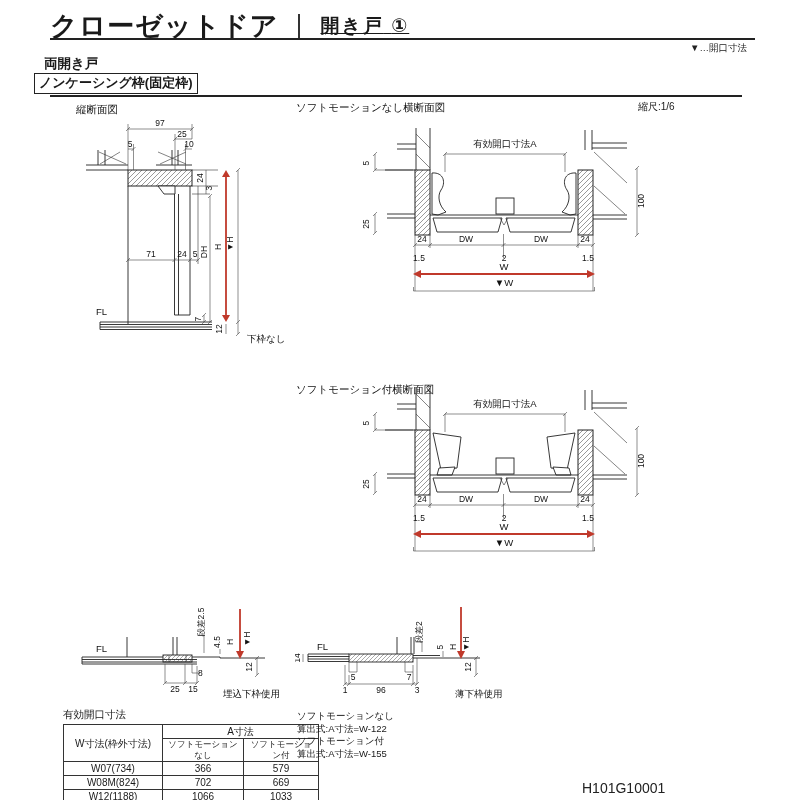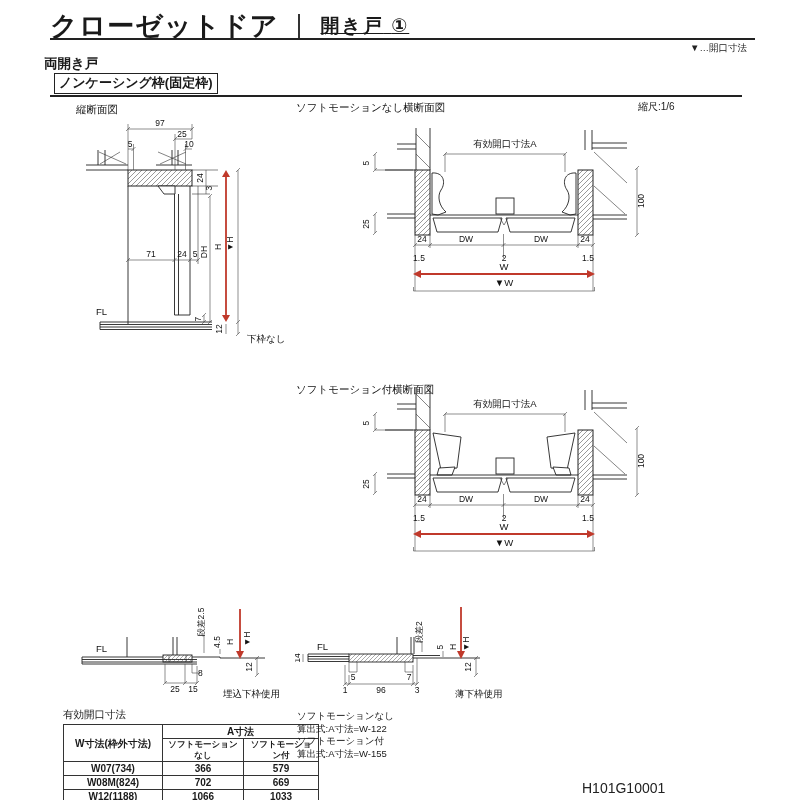--- a/index.html
+++ b/index.html
@@ -23,21 +23,21 @@
   .ln{stroke:#222;stroke-width:0.9;fill:none;}
   .lt{stroke:#333;stroke-width:0.6;fill:none;}
   .dim{stroke:#444;stroke-width:0.6;fill:none;}
   .red{stroke:#c0392b;stroke-width:1.8;fill:none;}
   .redf{fill:#c0392b;stroke:none;}
   .whitef{fill:#fff;stroke:#222;stroke-width:0.9;}
   .table-block{font-size:10px;}
   .table-title{font-size:10.5px;margin-bottom:2px;}
   table.spec{border-collapse:collapse;}
   table.spec th,table.spec td{border:1px solid #333;padding:0 3px;height:13px;
-     font-weight:700;text-align:center;font-size:10px;line-height:11px;}
+     font-weight:400;text-align:center;font-size:10px;line-height:11px;}
   table.spec th.sub{font-size:8.5px;}
   table.spec td.wcol{text-align:center;}
   .formulas{font-size:9.5px;line-height:12.5px;}
   .doc-number{font-size:14px;color:#222;}
 </style>
 </head>
 <body>
 
 <div class="page">
 
@@ -46,21 +46,21 @@
     <span class="title-divider"></span>
     <span class="subtitle">
       <span>開き戸</span>
       <span>①</span>
     </span>
   </div>
   <div class="abs rule1" style="left:50px;top:38px;width:705px;"></div>
   <div class="abs legend" style="left:690px;top:42px;">▼…開口寸法</div>
 
   <div class="abs door-type" style="left:44px;top:55px;">両開き戸</div>
-  <div class="abs frame-box" style="left:54px;top:73px;text-align:right;">ノンケーシング枠(固定枠)</div>
+  <div class="abs frame-box" style="left:34px;top:73px;text-align:right;">ノンケーシング枠(固定枠)</div>
   <div class="abs rule2" style="left:50px;top:95px;width:692px;"></div>
   <div class="abs scale" style="left:638px;top:100px;">縮尺:1/6</div>
 
   <div class="abs diag-label" style="left:76px;top:103px;">縦断面図</div>
   <div class="abs diag-label" style="left:296px;top:101px;">ソフトモーションなし横断面図</div>
   <div class="abs diag-label" style="left:296px;top:383px;">ソフトモーション付横断面図</div>
 
   <svg class="abs" style="left:60px;top:112px;" width="230" height="242" viewBox="0 0 230 242">
     <defs>
       <pattern id="pA" patternUnits="userSpaceOnUse" width="5" height="5">

